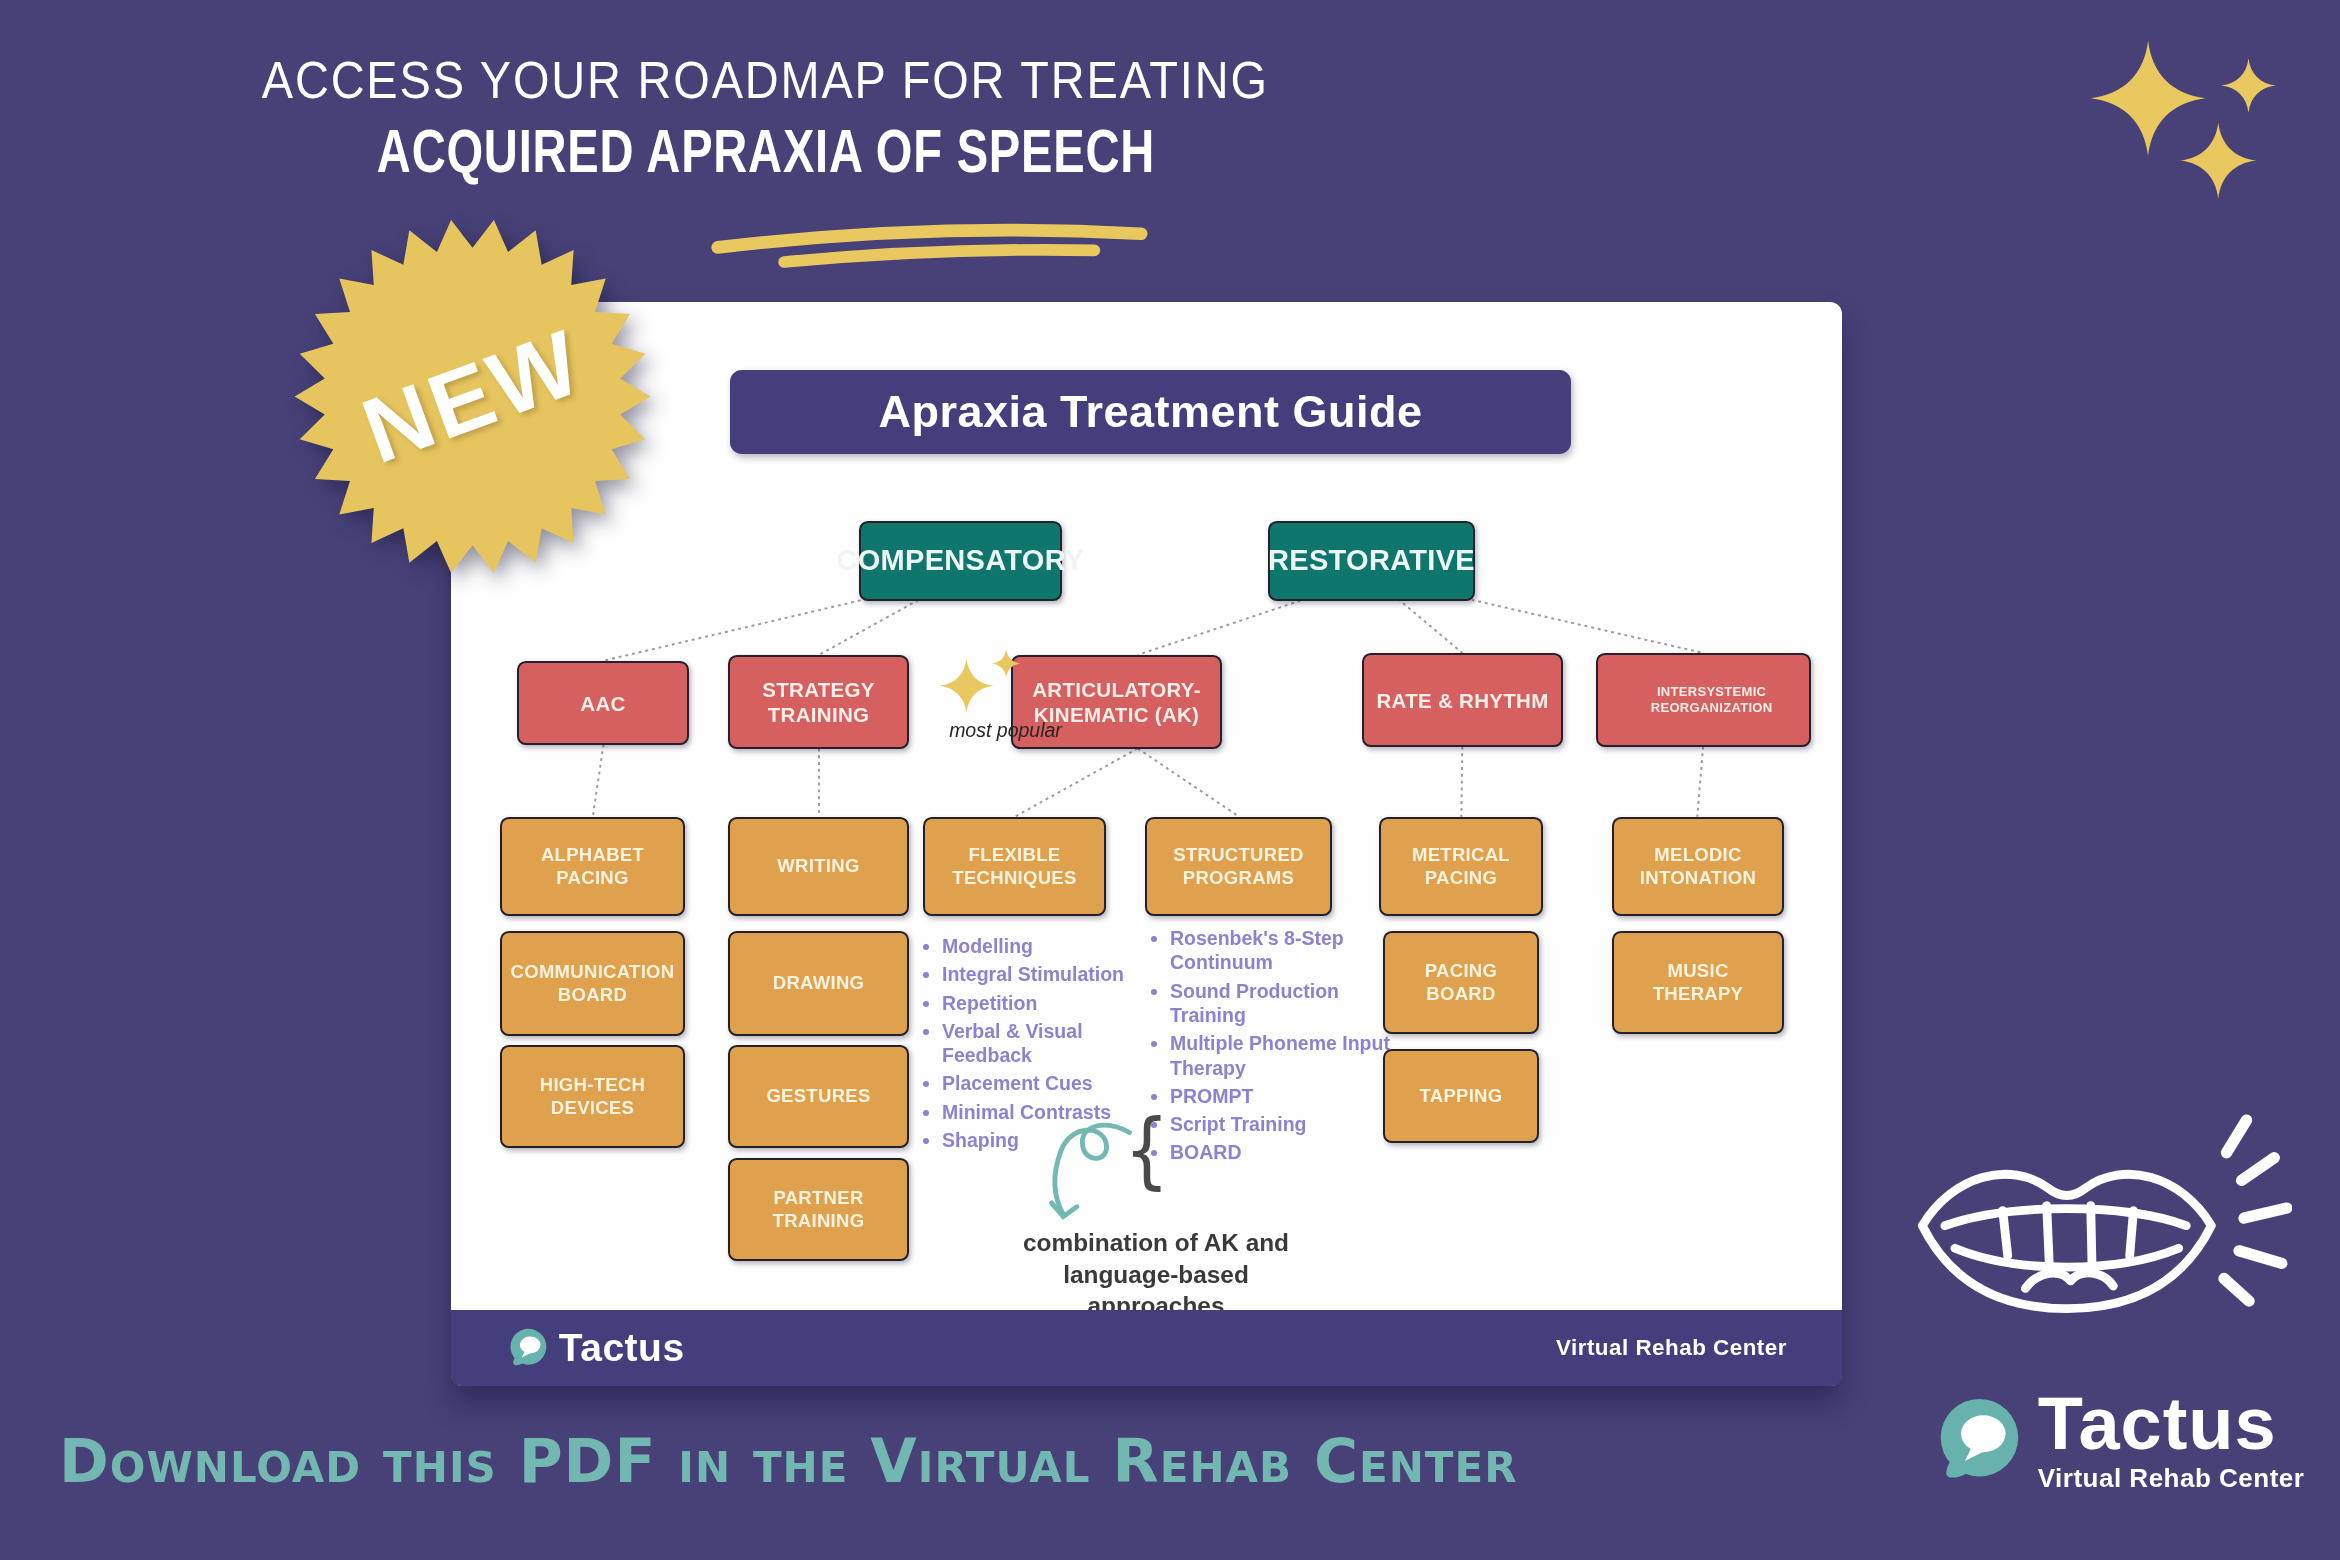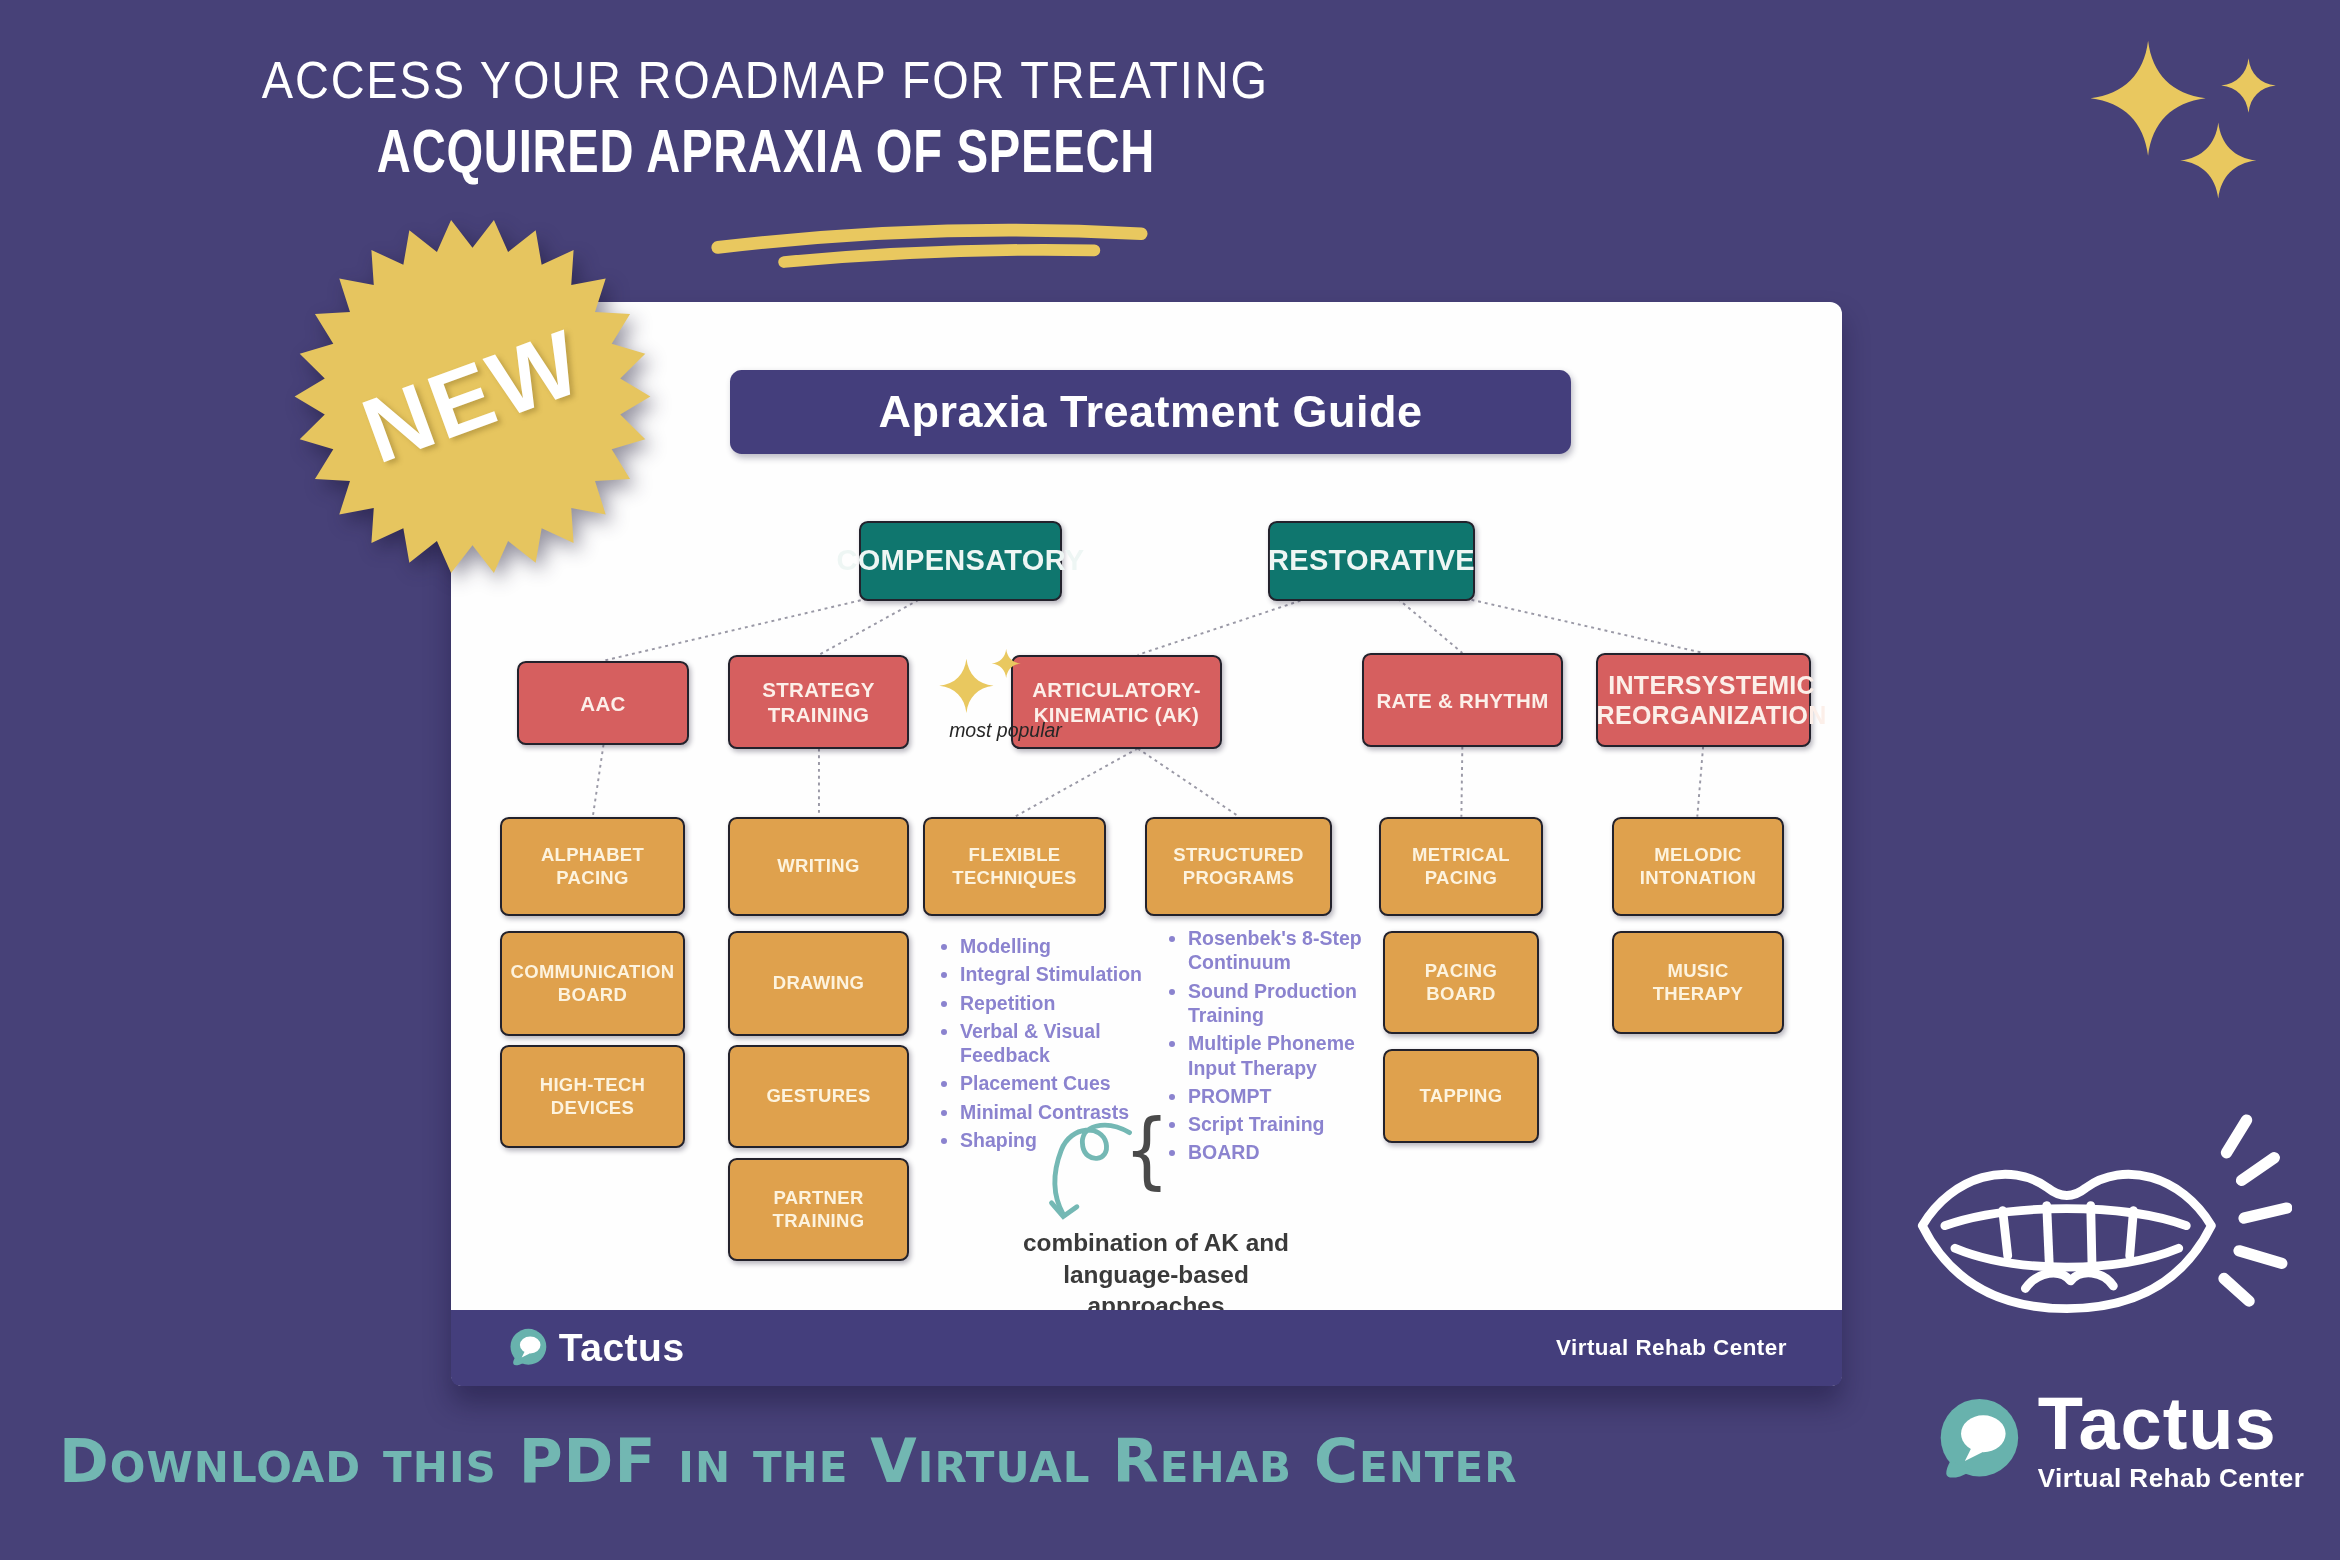--- a/index.html
+++ b/index.html
@@ -39,24 +39,24 @@
     box-shadow:2px 3.9px 5.9px rgba(40,35,70,.3);
   }
   .node{
     display:flex;align-items:center;justify-content:center;text-align:center;
     border:2.9px solid #23222c;border-radius:8.8px;font-weight:700;
     box-shadow:2px 2.9px 4.9px rgba(40,35,60,.32);
     padding:3.9px 7.8px;box-sizing:border-box;line-height:1.22;letter-spacing:0.3px;
   }
   .teal{background:#0f766e;color:#eef6f4;font-size:29px;margin-top:24px;}
   .red{background:#d65f5f;color:#fcefe9;font-size:20.5px;}
-  .red.fs20{font-size:25px;padding-left:24px;}
+  .red.fs20{font-size:13px;padding-left:24px;}
   .orange{background:#dfa14d;color:#fdf3de;font-size:18.5px;}
   .blist{margin:0;padding:0 0 0 25px;color:#8b83cf;font-size:19.5px;font-weight:600;line-height:1.25;}
-  .blist li{margin-bottom:3.9px;margin-left:18px;}
+  .blist li{margin-bottom:3.9px;}
   .note-popular{left:458px;top:417px;width:137px;text-align:center;font-style:italic;
     font-size:19.5px;font-weight:500;color:#262626;line-height:1.15;padding-left:28px;}
   .ak-sparkles{left:488px;top:347px;}
   .brace{left:669px;top:806px;font-size:84px;line-height:1;color:#4a4a4a;
     font-family:"DejaVu Sans",sans-serif;transform:scaleX(.85);}
   .combo-arrow{left:577px;top:815px;}
   .combo-note{left:544px;top:925px;width:322px;text-align:center;
     font-size:24.4px;font-weight:600;color:#3a3a3a;line-height:1.3;}
   .card-footer{
     left:0;right:0;bottom:0;height:76px;background:#443e7c;border-radius:0 0 9.8px 9.8px;

